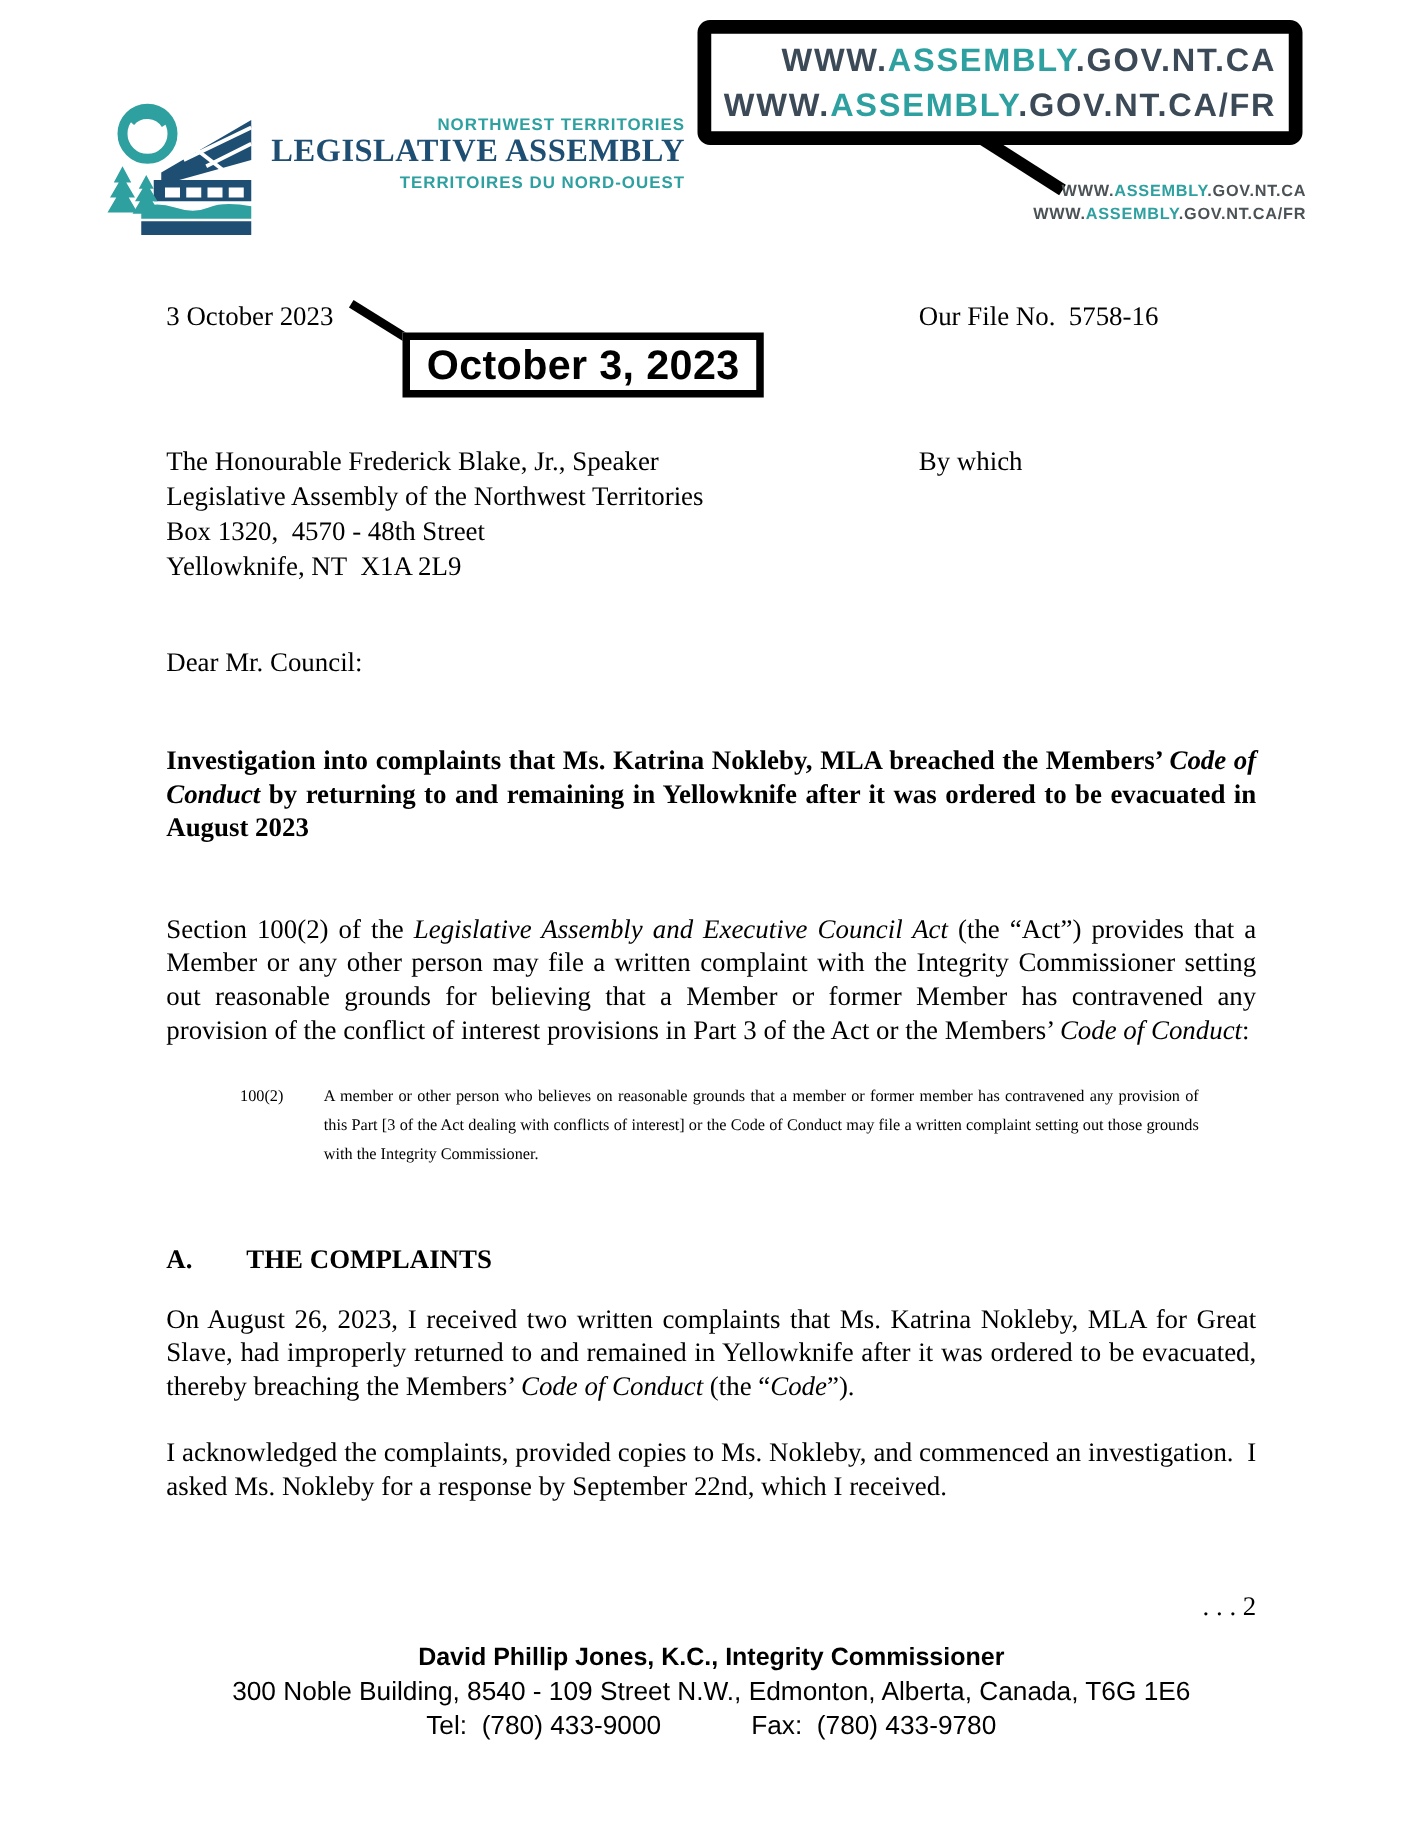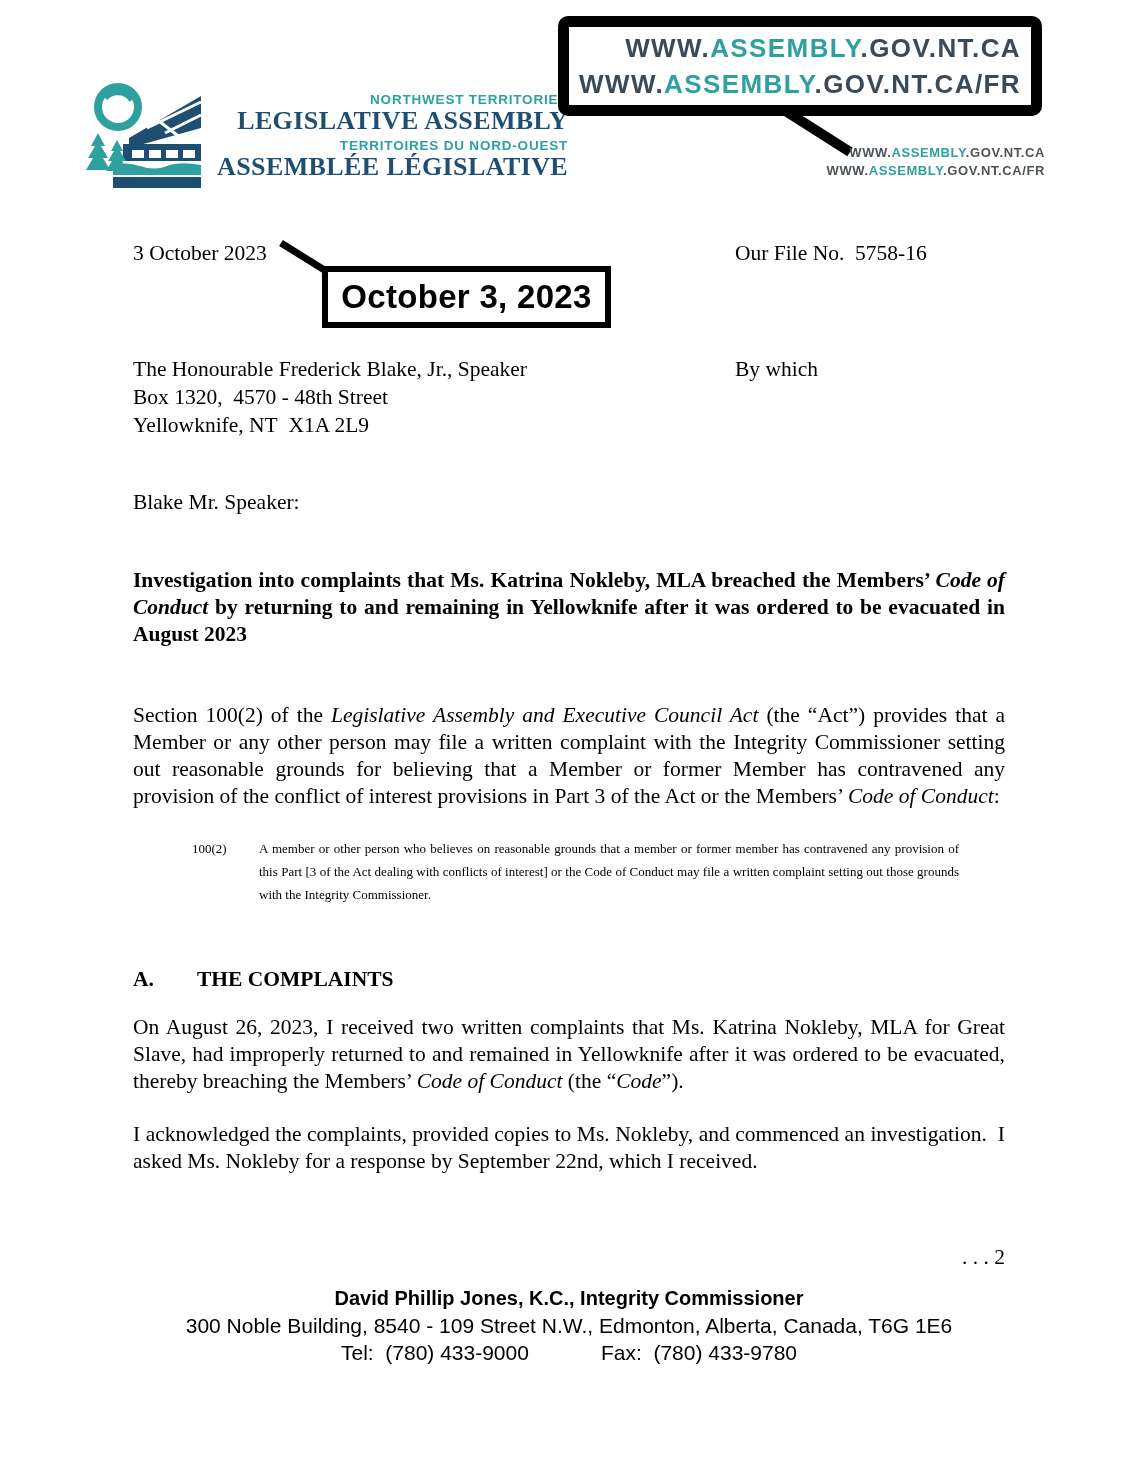--- a/index.html
+++ b/index.html
@@ -36,21 +36,21 @@
   .pointer-svg{position:absolute;pointer-events:none;}
   .urls-small{
     position:absolute;right:92px;top:144px;text-align:right;
     font-family:"Liberation Sans",sans-serif;font-size:13px;font-weight:700;
     letter-spacing:.6px;line-height:18px;white-space:nowrap;
   }
   .urls-small .dark{color:var(--small-url-dark);}
   .urls-small .teal{color:var(--teal);}
   
   .date-callout{
-    position:absolute;left:322px;top:266px;width:289px;height:62px;
+    position:absolute;left:322px;top:266px;width:289px;height:52px;
     box-sizing:border-box;border:6px solid #000;background:#fff;
     display:flex;align-items:center;justify-content:center;
     font-family:"Liberation Sans",sans-serif;font-weight:700;font-size:33px;letter-spacing:.3px;
   }
   
   .content{padding:228px 132px 0 133px;font-size:21.5px;line-height:27px;}
   .date-row{position:relative;height:27px;margin-top:12px;}
   .file-no{position:absolute;left:602px;top:0;}
   .recipient{position:relative;margin-top:88px;line-height:28px;}
   .by-email{position:absolute;left:602px;top:0;}
@@ -102,21 +102,20 @@
 
         <path d="M28 88 Q40 83 55 88 T82 88 T116 87 L116 97 L28 97 Z" fill="#2FA0A0"></path>
 
         <rect x="28" y="99" width="88" height="11" fill="#1F4E73"></rect>
       </svg>
     </div>
     <div class="logo-text">
       <div class="logo-small">NORTHWEST TERRITORIES</div>
       <div class="logo-large">LEGISLATIVE ASSEMBLY</div>
       <div class="logo-small">TERRITOIRES DU NORD-OUEST</div>
-      <div class="logo-large" style="margin-bottom:0">ASSEMBLÉE LÉGISLATIVE</div>
     </div>
   </div>
 
   <div class="url-callout">
     <div><span class="dark">WWW.</span><span class="teal">ASSEMBLY</span><span class="dark">.GOV.NT.CA</span></div>
     <div><span class="dark">WWW.</span><span class="teal">ASSEMBLY</span><span class="dark">.GOV.NT.CA/FR</span></div>
   </div>
 
   <svg class="pointer-svg" style="left:772px;top:106px" width="90" height="52">
     <line x1="12" y1="4" x2="78" y2="46" stroke="#000" stroke-width="10"></line>
@@ -137,26 +136,27 @@
 
   <div class="content">
 
     <div class="date-row">
       <span>3 October 2023</span>
       <span class="file-no">Our File No.&nbsp; 5758-16</span>
     </div>
 
     <div class="recipient">
       <div>The Honourable Frederick Blake, Jr., Speaker</div>
+      <div>Legislative Assembly of the Northwest Territories</div>
       <div>Box 1320,&nbsp; 4570 - 48th Street</div>
       <div>Yellowknife, NT&nbsp; X1A 2L9</div>
       <span class="by-email">By which</span>
     </div>
 
-    <div class="salutation">Blake Mr. Speaker:</div>
+    <div class="salutation">Dear Mr. Council:</div>
 
     <div class="subject"><span>Investigation into complaints that Ms. Katrina Nokleby, MLA breached the Members’ </span><i>Code of Conduct</i><span> by returning to and remaining in Yellowknife after it was ordered to be evacuated in August 2023</span></div>
 
     <div class="para"><span>Section 100(2) of the </span><i>Legislative Assembly and Executive Council Act</i><span> (the “Act”) provides that a Member or any other person may file a written complaint with the Integrity Commissioner setting out reasonable grounds for believing that a Member or former Member has contravened any provision of the conflict of interest provisions in Part 3 of the Act or the Members’ </span><i>Code of Conduct</i><span>:</span></div>
 
     <div class="quote">
       <div class="q-label">100(2)</div>
       <div class="q-text">A member or other person who believes on reasonable grounds that a member or former member has contravened any provision of this Part [3 of the Act dealing with conflicts of interest] or the Code of Conduct may file a written complaint setting out those grounds with the Integrity Commissioner.</div>
     </div>
 

